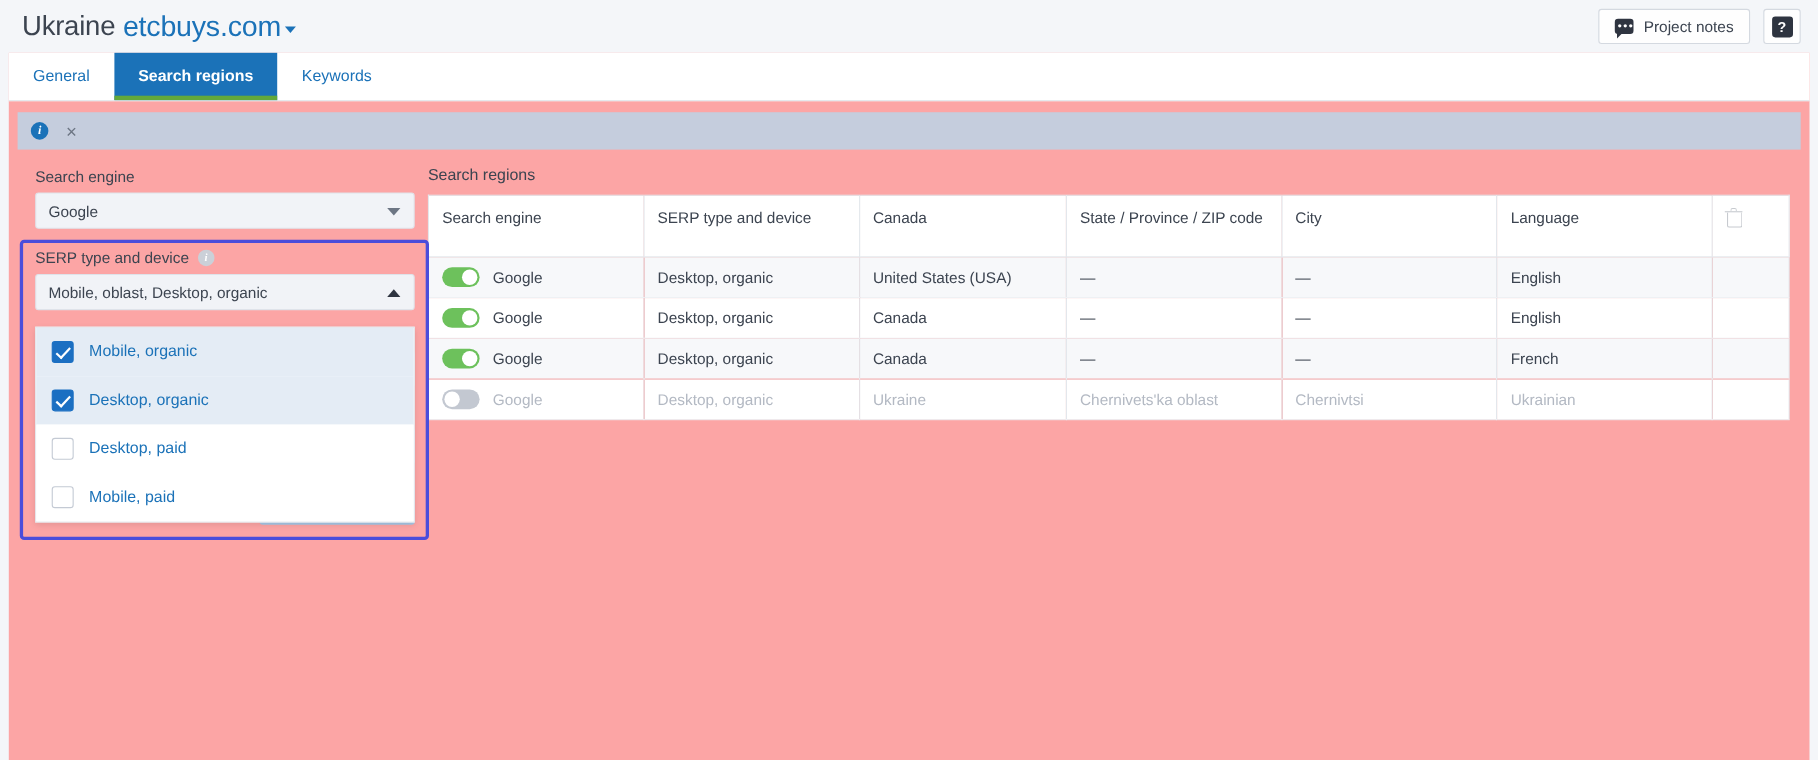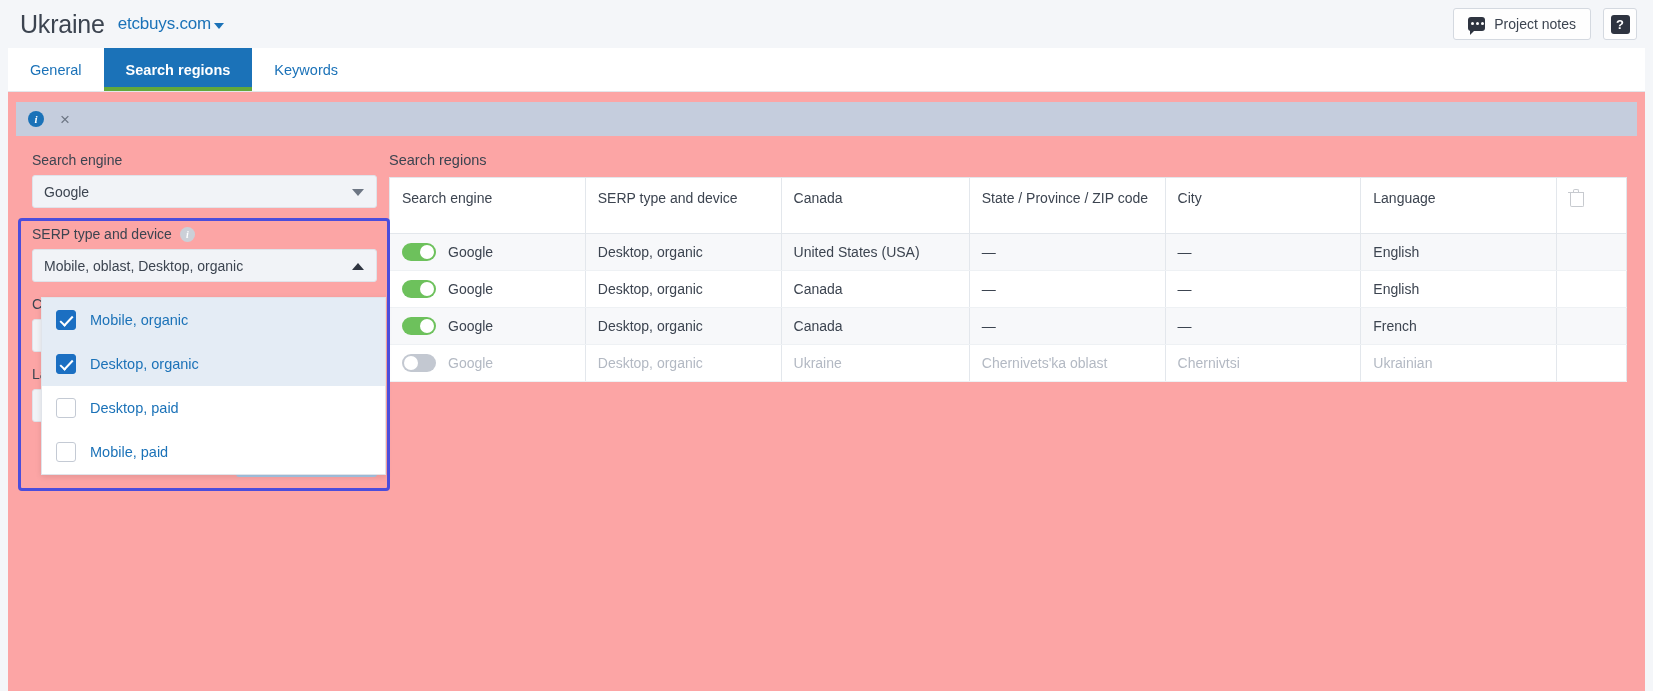--- a/index.html
+++ b/index.html
@@ -22,24 +22,24 @@
     padding: 0 16px 0 20px;
     background: #f4f6f9;
   }
   .app-title {
     font-size: 25px;
     color: #3c4450;
     font-weight: 400;
     letter-spacing: -0.2px;
   }
   .project-name {
-    font-size: 17px;
+    font-size: 26px;
     color: #1b72b8;
     font-weight: 400;
-    margin-left: 13px;
+    margin-left: 7px;
     cursor: pointer;
     letter-spacing: -0.2px;
   }
   .caret-down-sm {
     display: inline-block;
     width: 0; height: 0;
     border-left: 5px solid transparent;
     border-right: 5px solid transparent;
     border-top: 6px solid #1b72b8;
     margin-left: 3px;
@@ -274,21 +274,20 @@
   
   .dropdown {
     position: absolute;
     top: 145px;
     left: 24px;
     width: 345px;
     background: #ffffff;
     border: 1px solid #e0e4ea;
     box-shadow: 0 2px 6px rgba(0,0,0,0.10);
     z-index: 30;
-    margin-left: 9px;
   }
   .dd-item {
     display: flex;
     align-items: center;
     gap: 14px;
     height: 44px;
     padding: 0 0 0 14px;
     font-size: 14.5px;
     color: #1b72b8;
     cursor: pointer;

